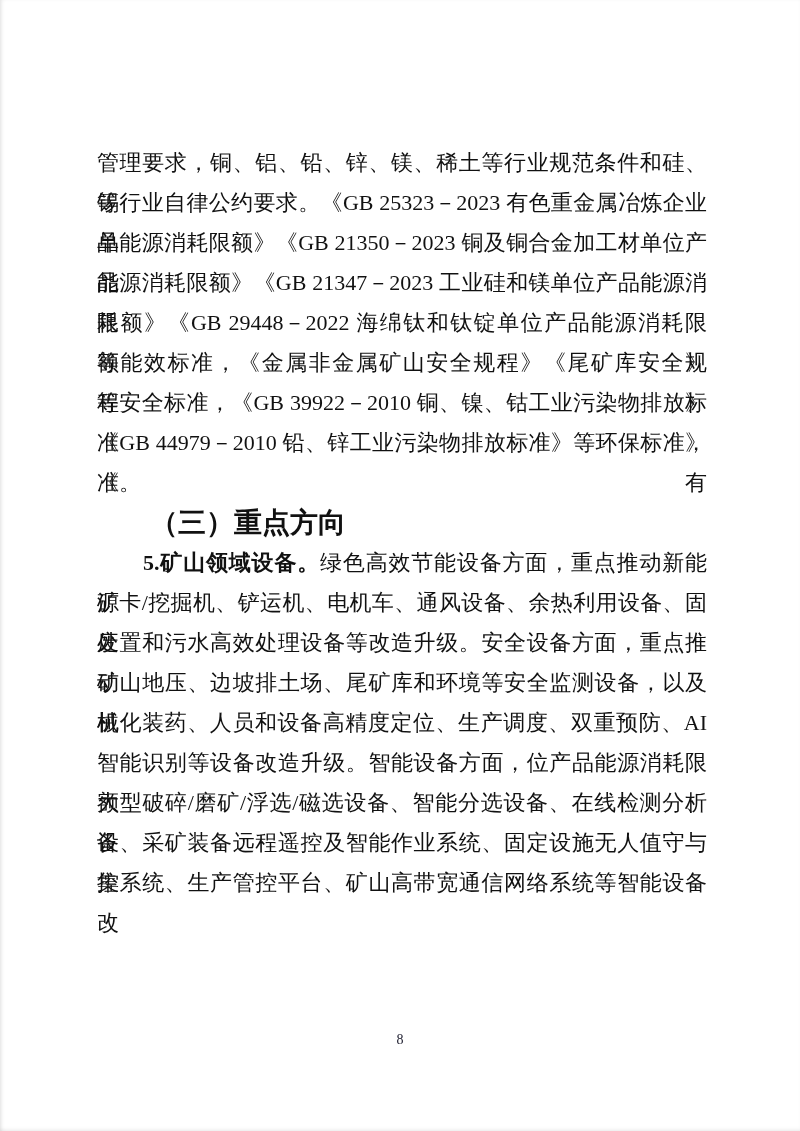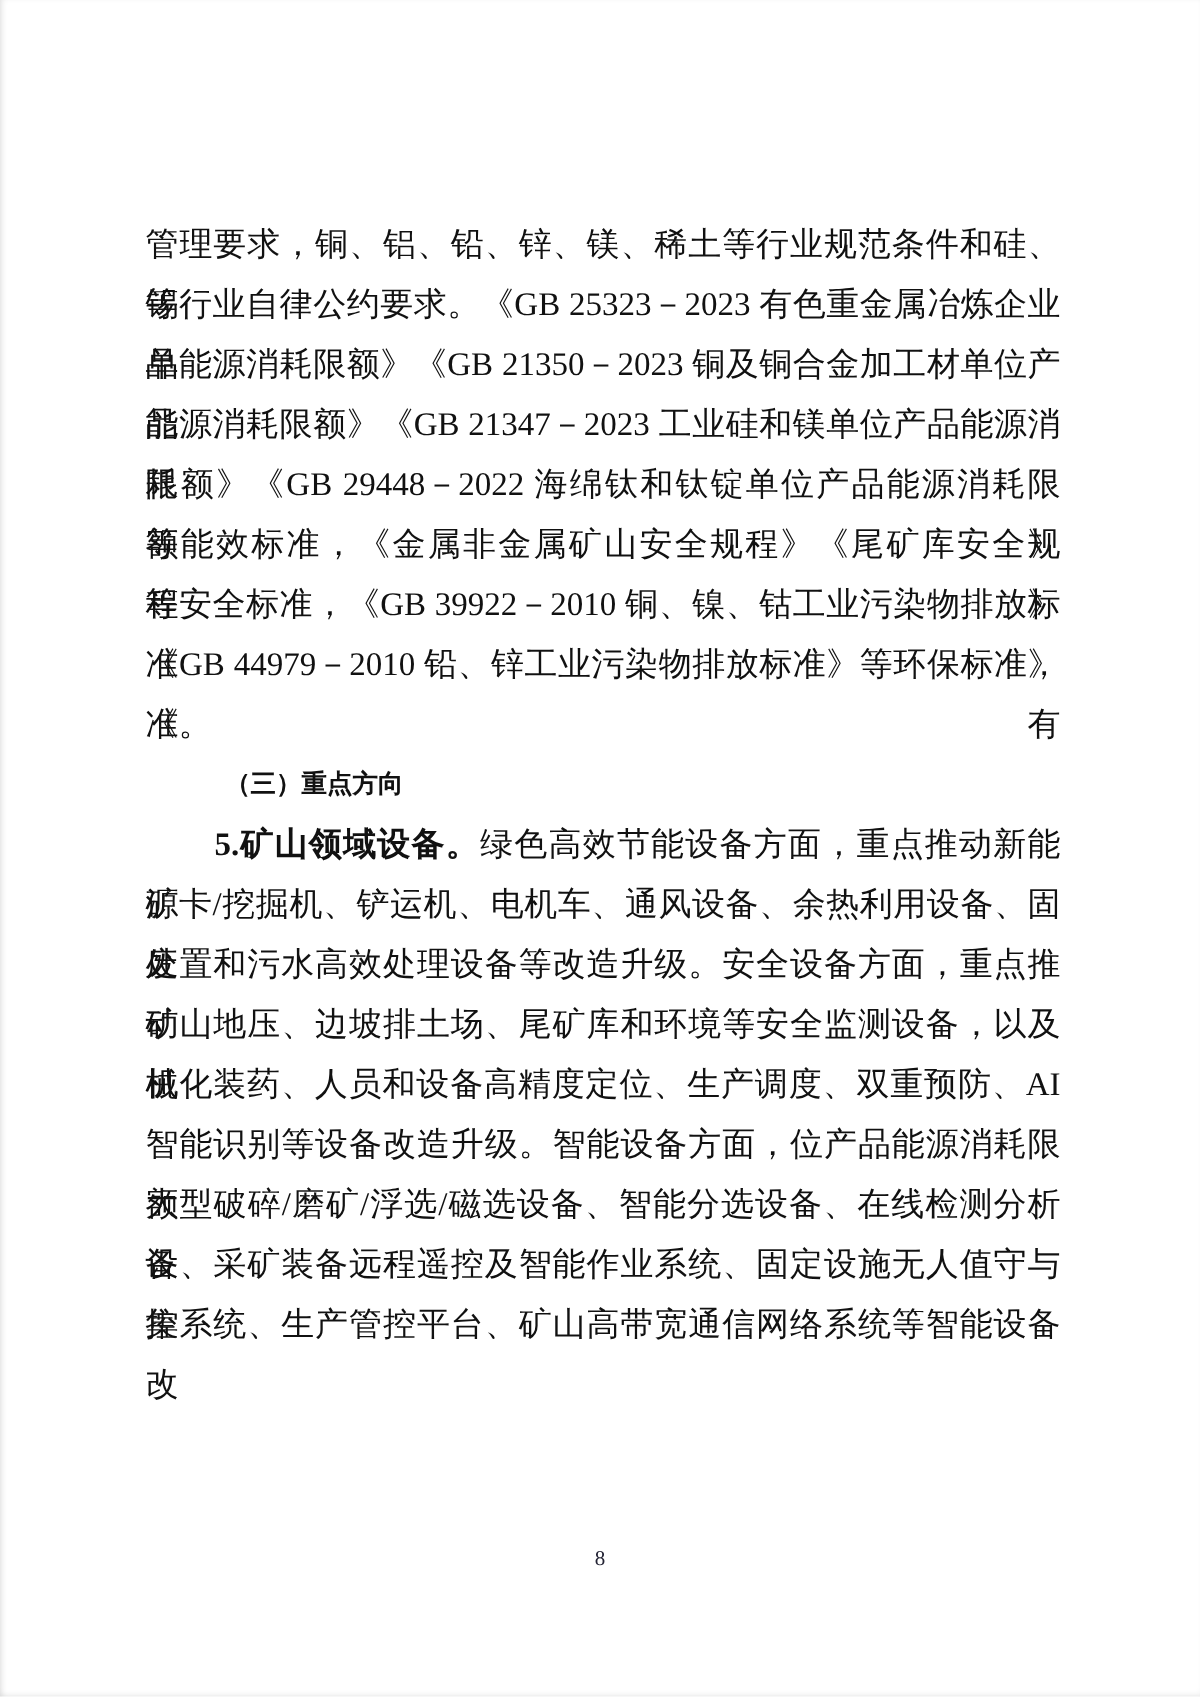--- a/index.html
+++ b/index.html
@@ -36,21 +36,21 @@
     text-align: justify;
     text-align-last: justify;
     text-justify: inter-character;
   }
   .line .b {
     font-weight: 700;
   }
   .line.heading {
     font-weight: 700;
     padding-left: 53px;
-    font-size: 17px;
+    font-size: 28px;
   }
   .line.pfirst {
     text-indent: 46px;
   }
   .pagenum {
     position: absolute;
     left: 0;
     width: 800px;
     top: 1030px;
     text-align: center;

